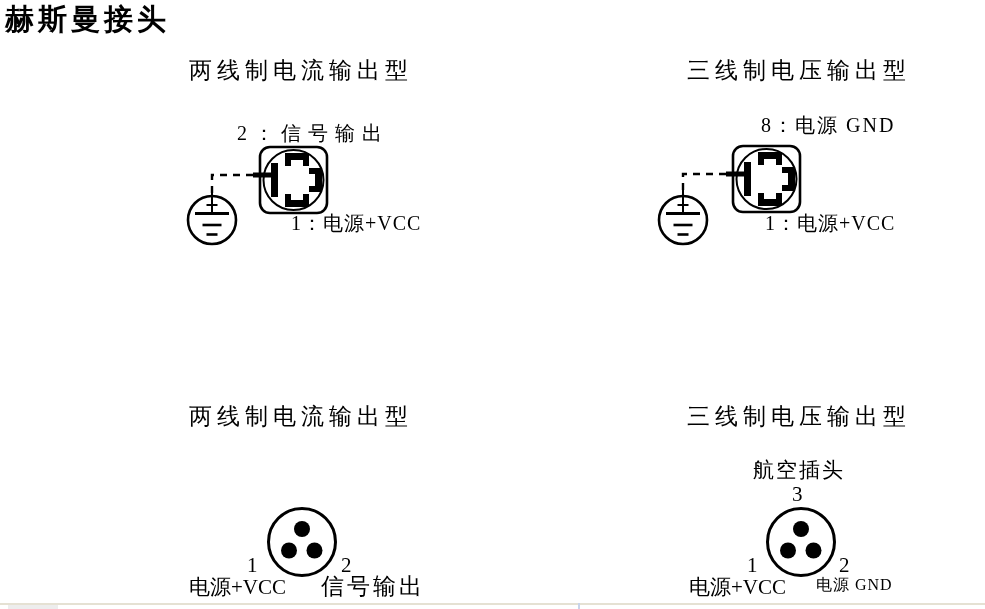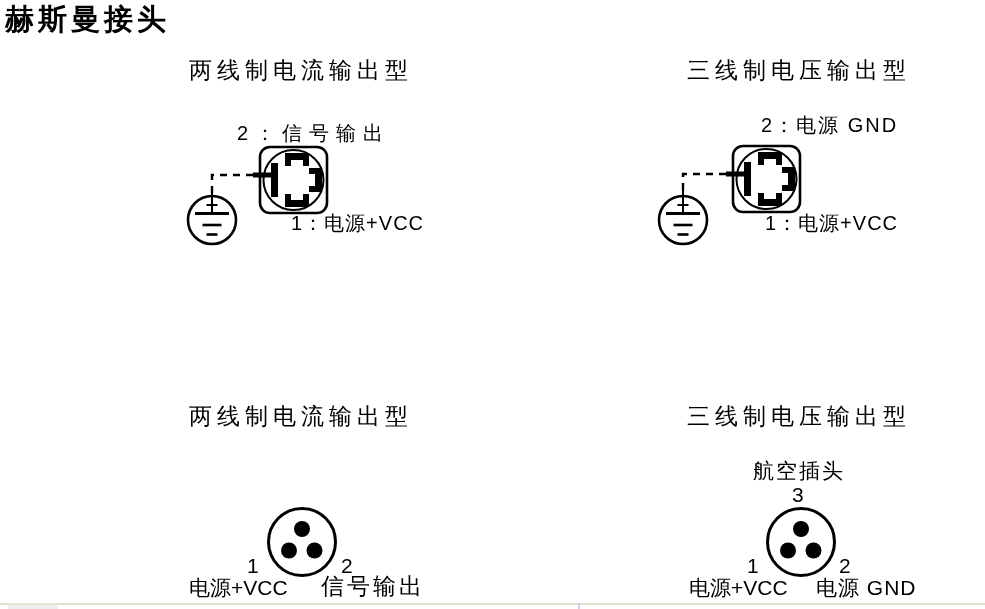--- a/index.html
+++ b/index.html
@@ -1,21 +1,21 @@
 <!DOCTYPE html>
 <html><head>
 <meta charset="utf-8">
 <style>
   html,body{margin:0;padding:0;background:#fff;}
   #page{
     position:relative;
     width:985px;height:609px;
     background:#ffffff;
     overflow:hidden;
-    font-family:Liberation Sans, sans-serif;
+    font-family:Liberation Serif, serif;
     color:#000;
   }
   .t{position:absolute;white-space:nowrap;line-height:1;}
   .h{font-weight:bold;}
   svg{position:absolute;left:0;top:0;}
   .stroke{fill:none;stroke:#000;}
   .fill{fill:#000;stroke:none;}
   .dash{fill:none;stroke:#000;stroke-width:2.4;stroke-dasharray:7 6;}
   
   .bline{position:absolute;left:0;top:603px;width:985px;height:2px;background:#e5e1d3;}
@@ -74,35 +74,35 @@
   </svg>
 
   <div class="t h" style="left:5px;top:5px;font-size:29px;letter-spacing:4px;">赫斯曼接头</div>
 
   <div class="t" style="left:189px;top:59px;font-size:23px;letter-spacing:5px;">两线制电流输出型</div>
   <div class="t" style="left:687px;top:59px;font-size:23px;letter-spacing:5px;">三线制电压输出型</div>
 
   <div class="t" style="left:237px;top:115px;font-size:20px;letter-spacing:7px;margin-top:8px;">2：信号输出</div>
   <div class="t" style="left:291px;top:213px;font-size:20px;letter-spacing:1px;">1：电源+VCC</div>
 
-  <div class="t" style="left:761px;top:115px;font-size:20px;letter-spacing:2px;">2：电源 GND</div>
+  <div class="t" style="left:761px;top:115px;font-size:20px;letter-spacing:2px;">8：电源 GND</div>
   <div class="t" style="left:765px;top:213px;font-size:20px;letter-spacing:1px;">1：电源+VCC</div>
 
 
   <div class="t" style="left:189px;top:405px;font-size:23px;letter-spacing:5px;">两线制电流输出型</div>
   <div class="t" style="left:687px;top:405px;font-size:23px;letter-spacing:5px;">三线制电压输出型</div>
 
   <div class="t" style="left:247px;top:555px;font-size:21px;">1</div>
   <div class="t" style="left:341px;top:555px;font-size:21px;">2</div>
   <div class="t" style="left:189px;top:577px;font-size:21px;">电源+VCC</div>
   <div class="t" style="left:321px;top:575px;font-size:23px;letter-spacing:3px;">信号输出</div>
 
   <div class="t" style="left:753px;top:460px;font-size:21px;letter-spacing:2px;">航空插头</div>
   <div class="t" style="left:792px;top:484px;font-size:21px;">3</div>
   <div class="t" style="left:747px;top:555px;font-size:21px;">1</div>
   <div class="t" style="left:839px;top:555px;font-size:21px;">2</div>
   <div class="t" style="left:689px;top:577px;font-size:21px;">电源+VCC</div>
-  <div class="t" style="left:816px;top:577px;font-size:21px;letter-spacing:1px;">电源 GND</div>
+  <div class="t" style="left:816px;top:577px;font-size:16px;letter-spacing:1px;">电源 GND</div>
 
   <div class="bline"></div>
   <div class="btab"></div>
   <div class="btick"></div>
 </div>
 
 </body></html>

